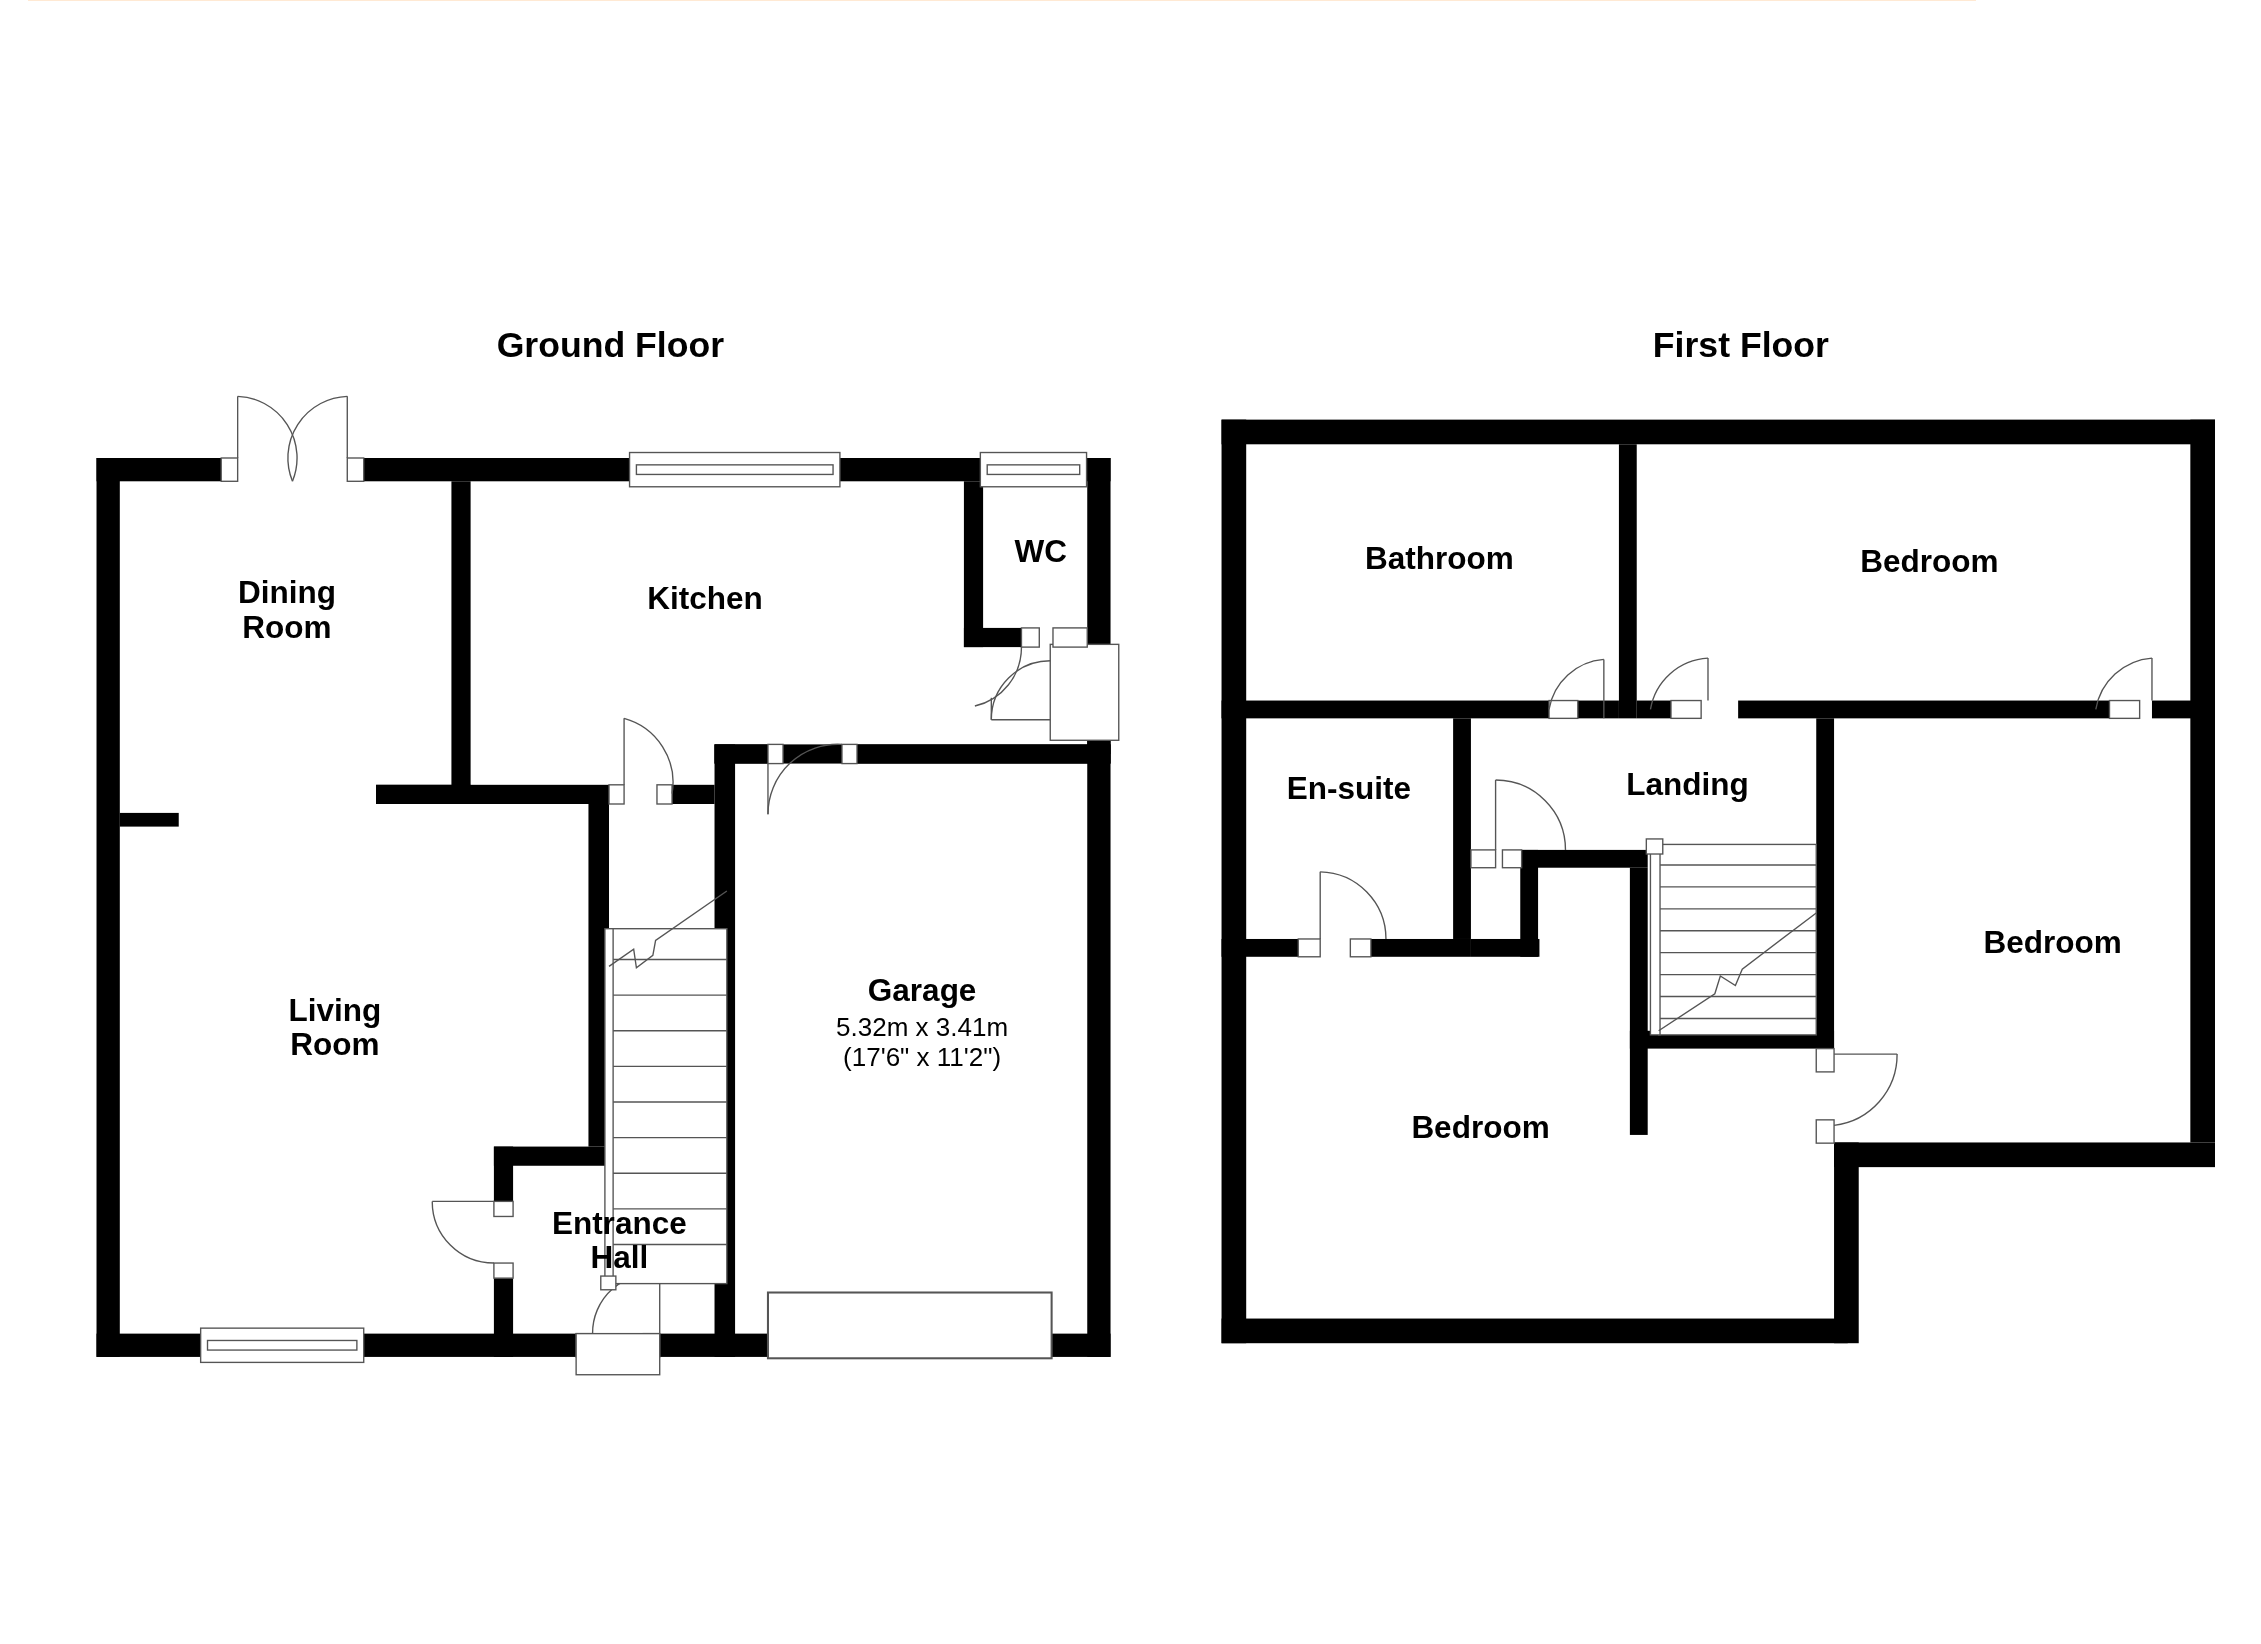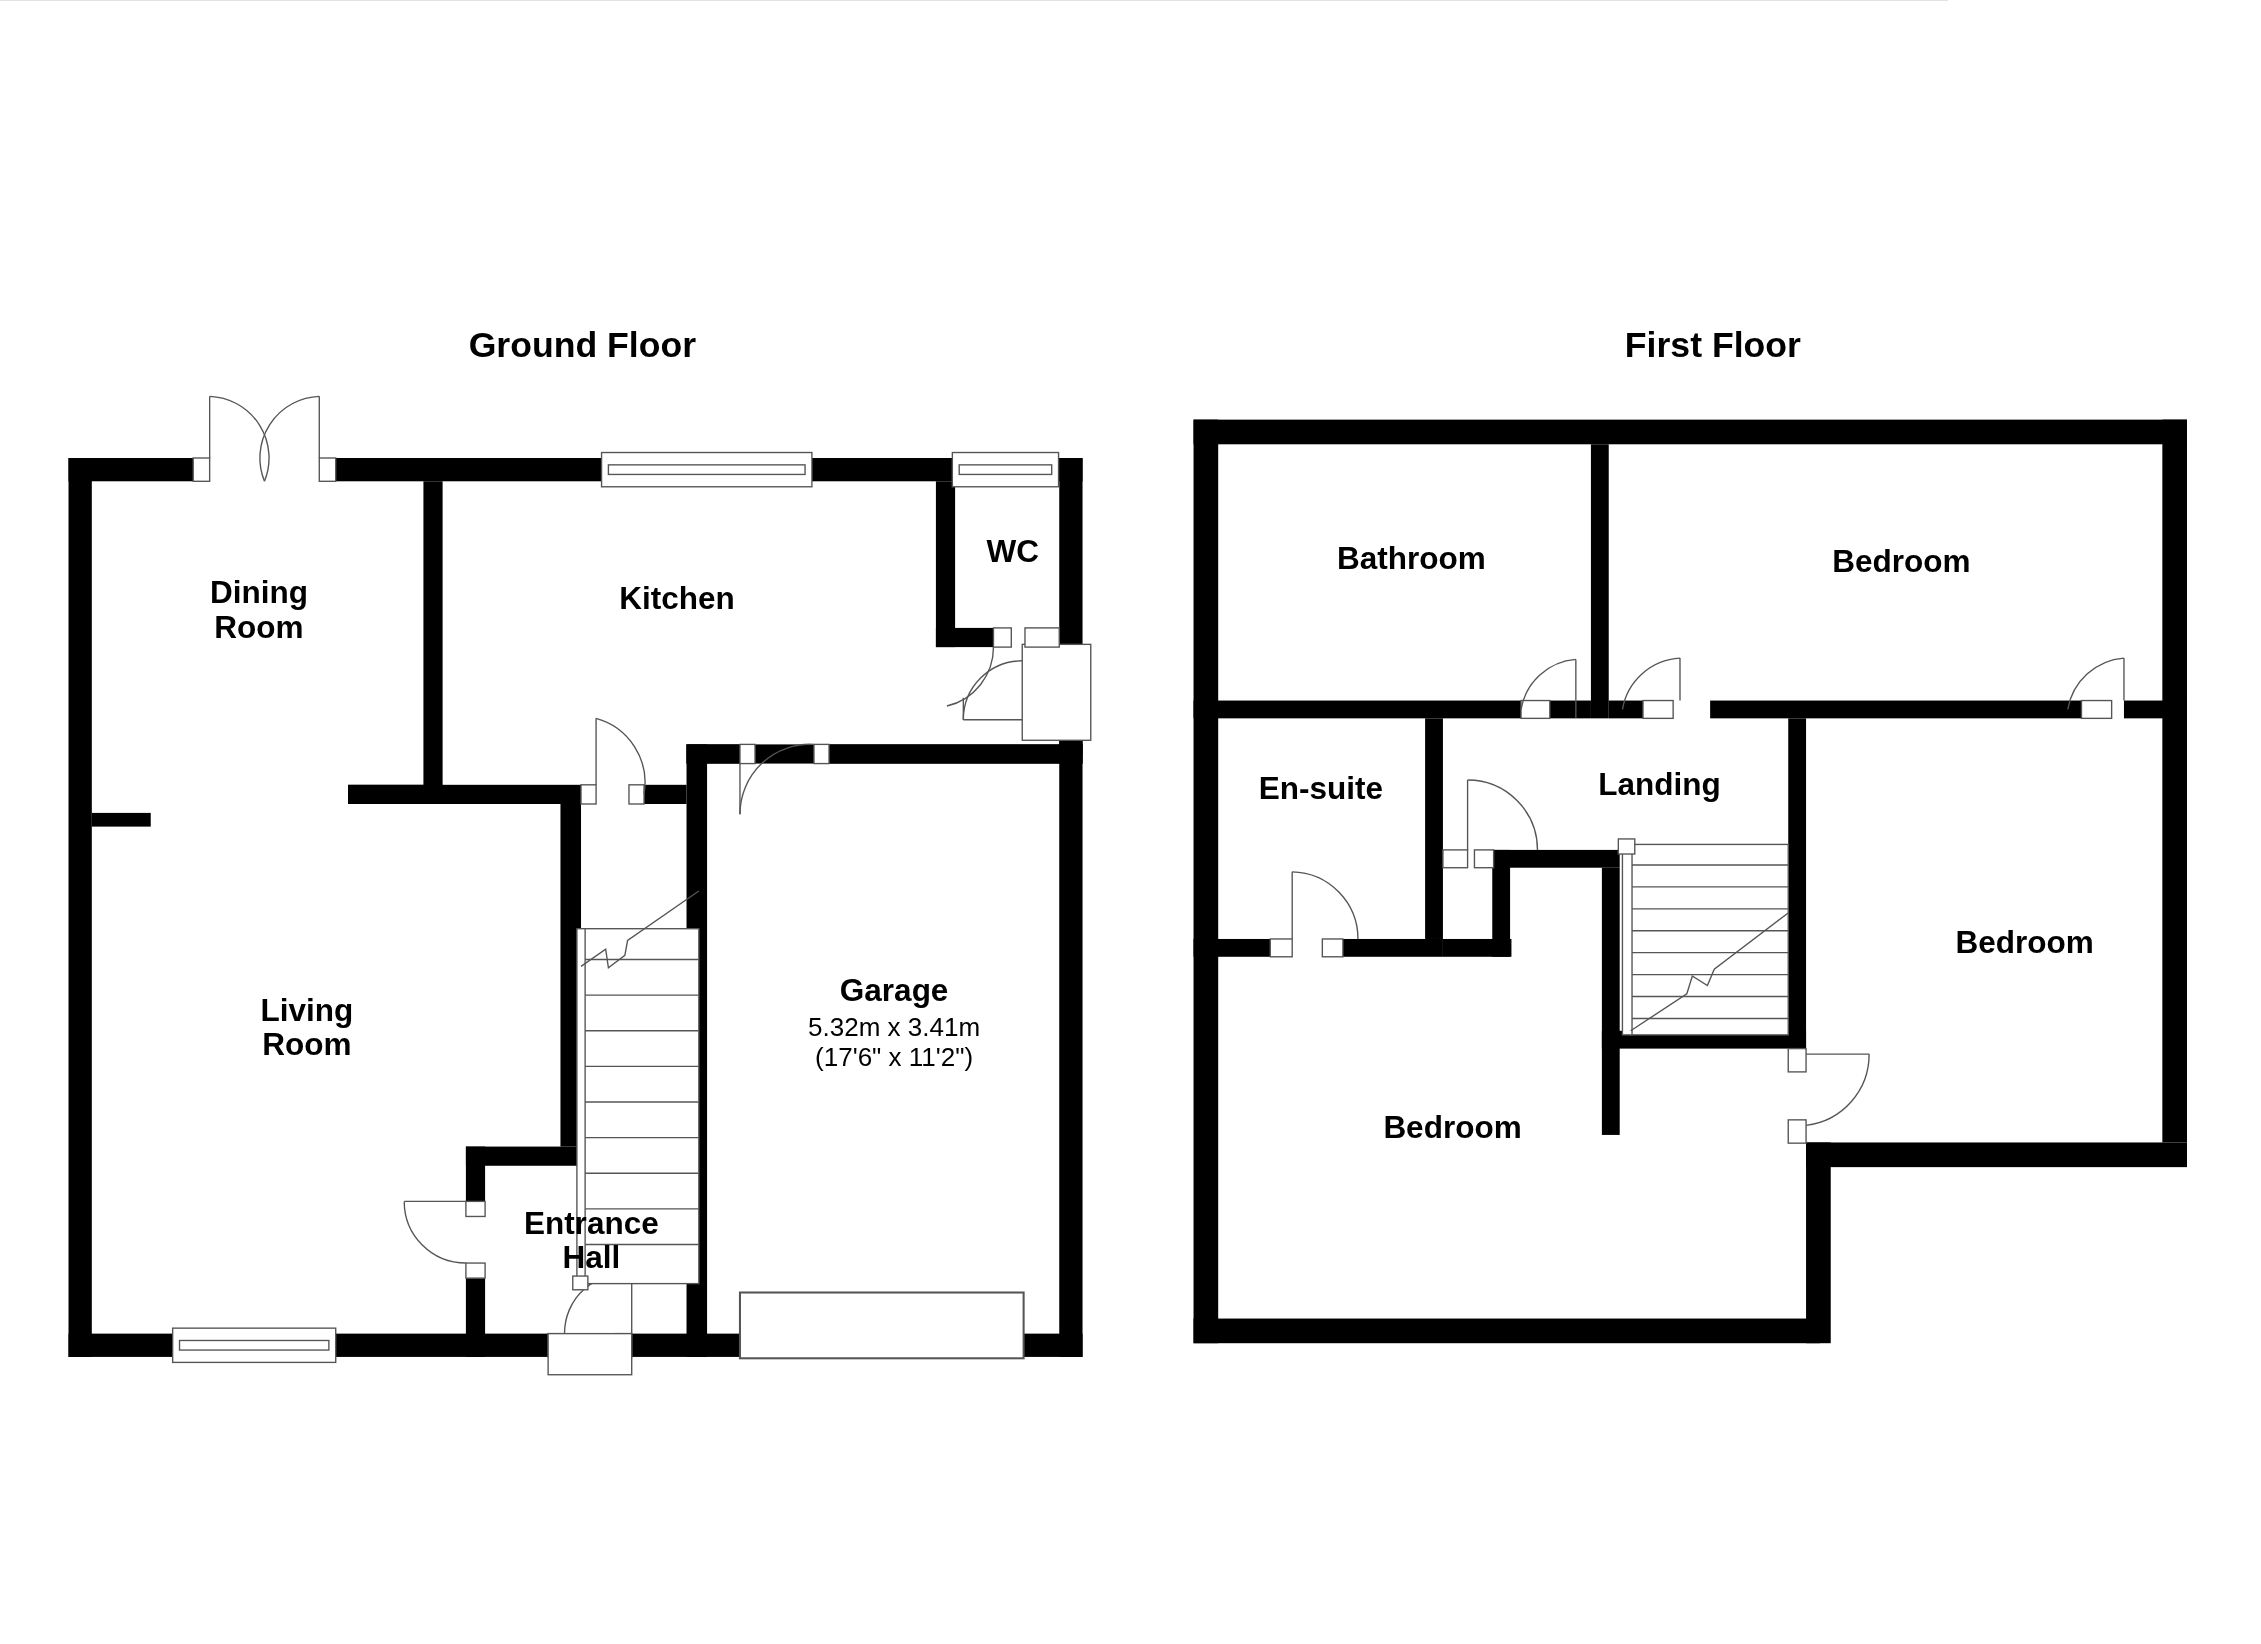--- a/index.html
+++ b/index.html
@@ -1,17 +1,17 @@
 <!DOCTYPE html>
 <html style="font-size:11px"><head>
 <meta charset="utf-8">
 <style>
   html,body{margin:0;padding:0;background:#ffffff;}
   body{width:2261px;height:1645px;font-family:"Liberation Sans",sans-serif;overflow:hidden;}
-  #stage{position:relative;width:1948px;height:1645px;background:#a3a3a3;}
+  #stage{position:relative;width:1948px;height:1645px;background:#fdba74;margin-left:28px;}
   svg{display:block;}
   .ttl{font-family:"Liberation Sans",sans-serif;font-weight:bold;fill:#000;}
   .rm{font-family:"Liberation Sans",sans-serif;font-weight:bold;fill:#000;}
   .dim{font-family:"Liberation Sans",sans-serif;font-weight:normal;fill:#000;}
 </style>
 </head>
 <body>
 
 <div id="stage">
 <svg width="2261" height="1645" viewBox="0 0 3300 2400">

